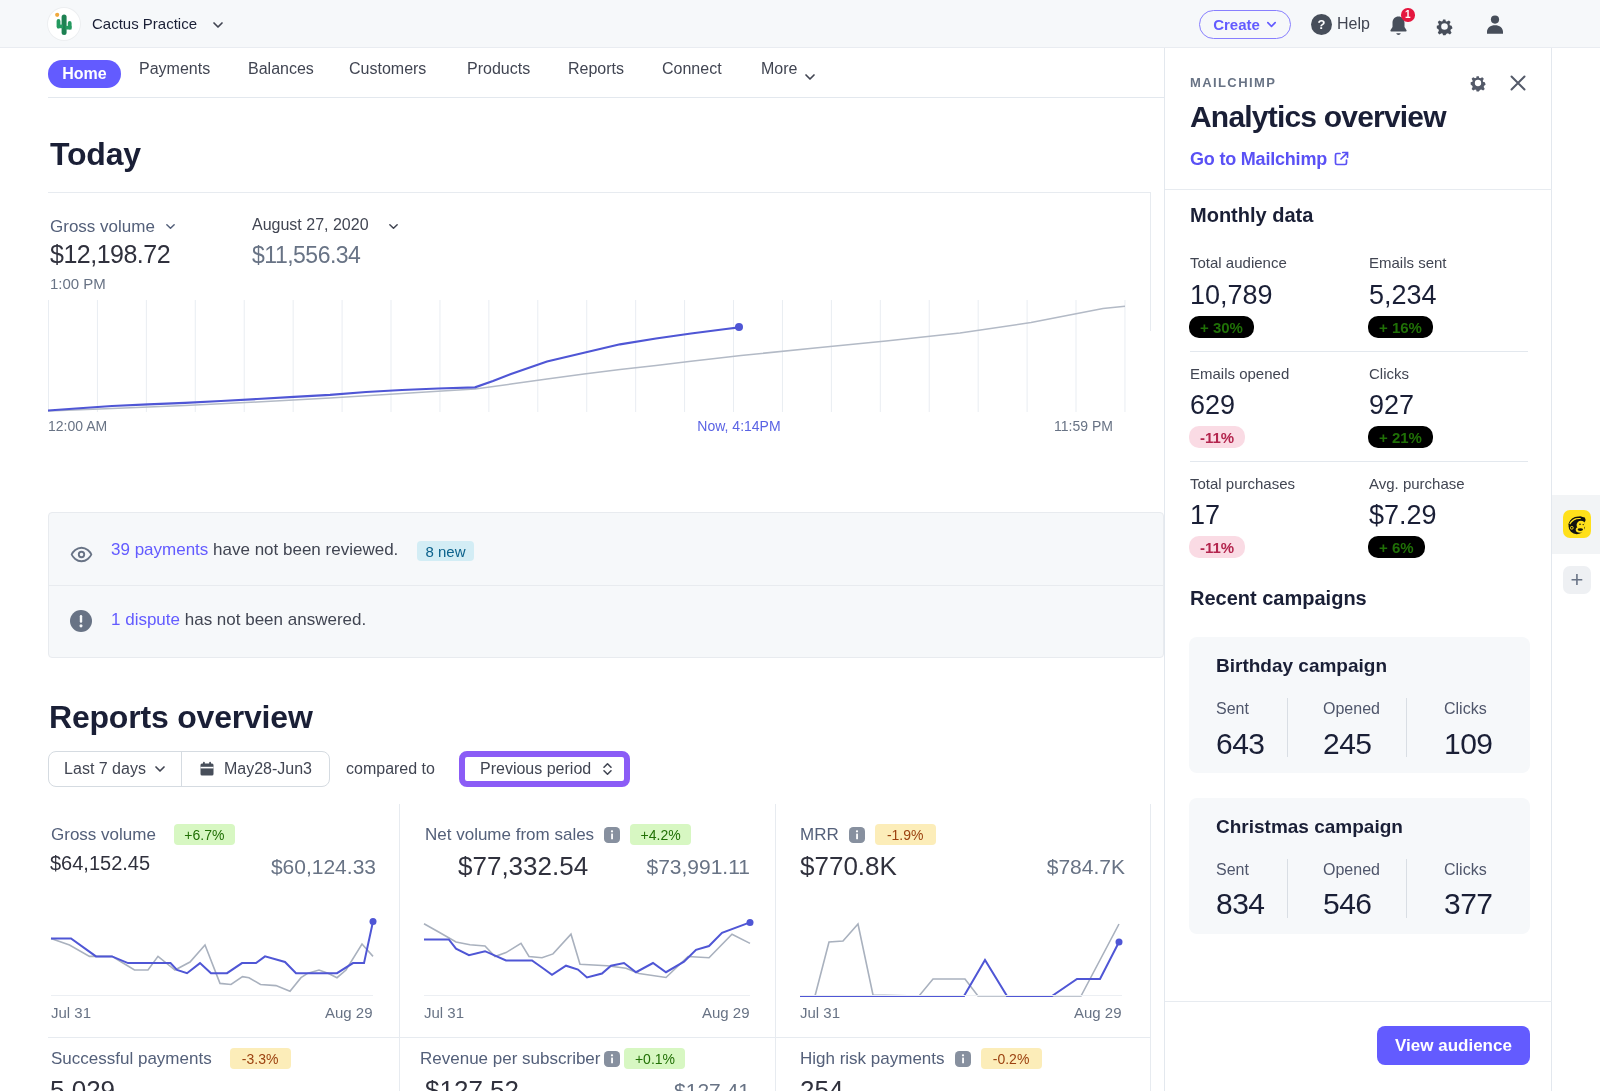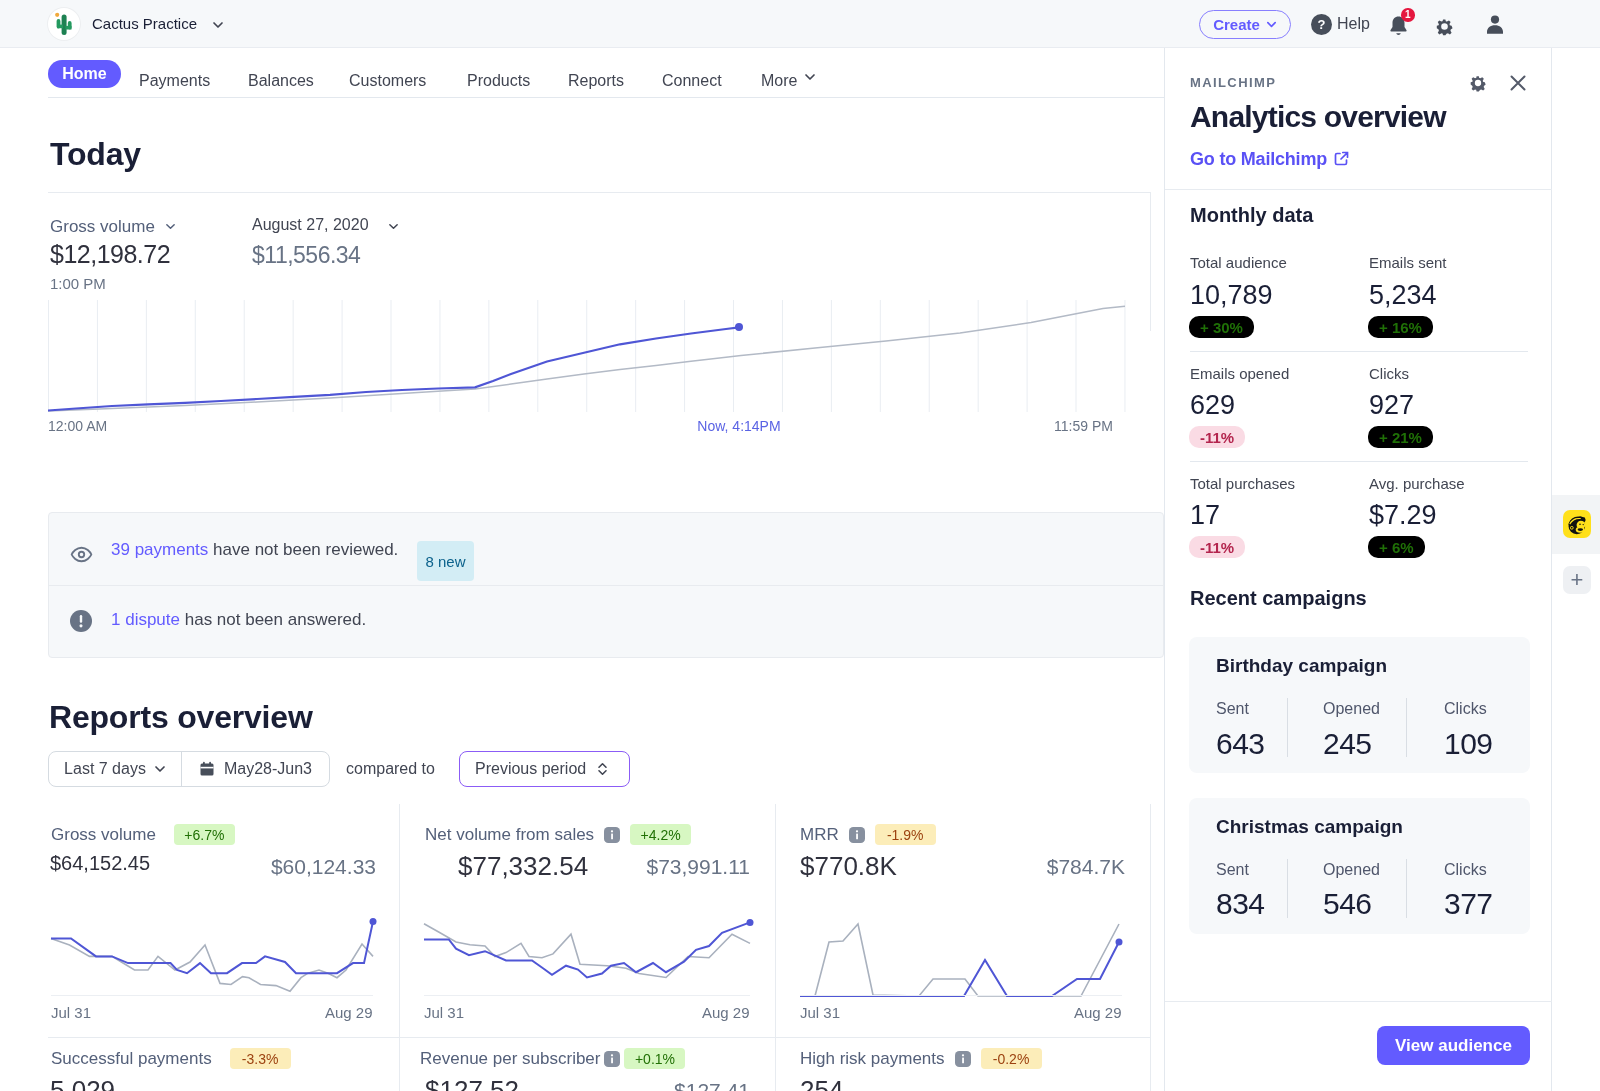--- a/index.html
+++ b/index.html
@@ -11,21 +11,21 @@
 
 #topbar { position:absolute; left:0; top:0; width:1600px; height:48px; background:#f6f8fa; border-bottom:1px solid #e9ecf1; }
 #logo { position:absolute; left:48px; top:8px; width:32px; height:32px; border-radius:50%; background:#fff; box-shadow:0 0 0 1px rgba(0,0,0,0.04); }
 #orgname { position:absolute; left:92px; top:16px; font-size:15px; font-weight:500; color:#1a1f36; line-height:16px; }
 #search { position:absolute; left:505px; top:7px; width:548px; height:33px; background:#fff; border:1px solid #d8dee4; border-radius:16px; display:flex; align-items:center; }
 #search .ph { color:#687385; font-size:15px; margin-left:10px; }
 #createbtn { position:absolute; left:1199px; top:10px; width:92px; height:29px; border:1px solid #887fff; border-radius:15px; color:#635bff; font-size:15px; font-weight:700; display:flex; align-items:center; justify-content:center; gap:6px; }
 
 
 #nav { position:absolute; left:0; top:48px; width:1600px; height:49px; background:#fff; }
-.navitem { position:absolute; top:25px; font-size:16px; font-weight:500; color:#414552; line-height:16px; }
+.navitem { position:absolute; top:13px; font-size:16px; font-weight:500; color:#414552; line-height:16px; }
 #homepill { position:absolute; left:48px; top:12px; width:73px; height:28px; background:#635bff; border-radius:14px; color:#fff; font-size:16px; font-weight:600; display:flex; align-items:center; justify-content:center; }
 .h1 { font-size:32px; font-weight:700; color:#1a1f36; line-height:1; letter-spacing:-0.2px; }
 .hr { position:absolute; height:1px; background:#e7ebf0; }
 .vr { position:absolute; width:1px; background:#e7ebf0; }
 .glabel { font-size:17px; color:#54607a; line-height:1; }
 .gray { color:#687385; }
 .dark { color:#30313d; }
 .purple { color:#635bff; }
 .badge { display:inline-flex; align-items:center; justify-content:center; font-size:14px; font-weight:500; border-radius:4px; line-height:1; }
 .b-green { background:#d7f7c2; color:#217005; }
@@ -155,21 +155,21 @@
 <div class="abs" style="left:689px;top:419px;width:100px;text-align:center;font-size:14px;color:#5a63e4;line-height:1;">Now, 4:14PM</div>
 <div class="abs gray" style="left:1054px;top:419px;font-size:14px;line-height:1;">11:59 PM</div>
 
 <div class="abs" style="left:48px;top:512px;width:1116px;height:146px;background:#f6f8fa;border:1px solid #e8ebef;border-radius:4px;"></div>
 <div class="hr" style="left:49px;top:585px;width:1114px;background:#e8ebef;"></div>
 <svg class="abs" style="left:70px;top:543px" width="23" height="23" viewBox="0 0 22 22">
     <path d="M11 4.5c-4.7 0-8.2 3.7-9.4 6.5 1.2 2.8 4.7 6.5 9.4 6.5s8.2-3.7 9.4-6.5C19.2 8.2 15.7 4.5 11 4.5z" fill="none" stroke="#687385" stroke-width="1.8"></path>
     <circle cx="11" cy="11" r="2.6" fill="none" stroke="#687385" stroke-width="1.8"></circle>
   </svg>
 <div class="abs" style="left:111px;top:541px;font-size:17px;line-height:1;color:#414552;"><span class="purple">39 payments</span> have not been reviewed.</div>
-<div class="abs badge b-cyan" style="left:417px;top:541px;width:57px;height:40px;font-size:15px;">8 new</div>
+<div class="abs badge b-cyan" style="left:417px;top:541px;width:57px;height:20px;font-size:15px;">8 new</div>
 <svg class="abs" style="left:70px;top:610px" width="22" height="22" viewBox="0 0 20 20">
     <circle cx="10" cy="10" r="10" fill="#687385"></circle>
     <rect x="8.9" y="4.5" width="2.2" height="7" rx="1.1" fill="#f6f8fa"></rect>
     <circle cx="10" cy="14.4" r="1.4" fill="#f6f8fa"></circle>
   </svg>
 <div class="abs" style="left:111px;top:611px;font-size:17px;line-height:1;color:#414552;"><span class="purple">1 dispute</span> has not been answered.</div>
 
 <div class="abs h1" style="left:49px;top:701px;">Reports overview</div>
 
 <div class="abs flex" style="left:48px;top:751px;height:36px;width:282px;background:#fff;border:1px solid #d5dbe1;border-radius:8px;">
@@ -182,21 +182,21 @@
     <svg width="16" height="16" viewBox="0 0 16 16">
         <rect x="1.5" y="2.5" width="13" height="12" rx="1.5" fill="#474e5a"></rect>
         <rect x="1.5" y="5.8" width="13" height="1.6" fill="#fff"></rect>
         <rect x="4" y="0.8" width="1.8" height="3.4" rx="0.9" fill="#474e5a"></rect>
         <rect x="10.2" y="0.8" width="1.8" height="3.4" rx="0.9" fill="#474e5a"></rect>
       </svg>
     May28-Jun3
   </div>
 </div>
 <div class="abs" style="left:346px;top:761px;font-size:16px;color:#414552;line-height:1;">compared to</div>
-<div class="abs flex" style="left:459px;top:751px;height:36px;width:171px;background:#fff;border:1px solid #8b5cf6;border-radius:8px;padding-left:15px;font-size:16px;font-weight:500;color:#414552;">Previous period
+<div class="abs flex" style="left:459px;top:751px;height:36px;width:171px;background:#fff;border:6px solid #8b5cf6;border-radius:8px;padding-left:15px;font-size:16px;font-weight:500;color:#414552;">Previous period
   <svg style="margin-left:10px" width="13" height="14" viewBox="0 0 13 14">
       <path d="M3 5.2L6.5 1.8 10 5.2M3 8.8l3.5 3.4L10 8.8" fill="none" stroke="#414552" stroke-width="1.6" stroke-linecap="round" stroke-linejoin="round"></path>
     </svg>
 </div>
 
 <div class="vr" style="left:399px;top:804px;height:287px;"></div>
 <div class="vr" style="left:775px;top:804px;height:287px;"></div>
 <div class="hr" style="left:48px;top:1037px;width:1103px;"></div>
 <div class="vr" style="left:1150px;top:804px;height:287px;"></div>
 

